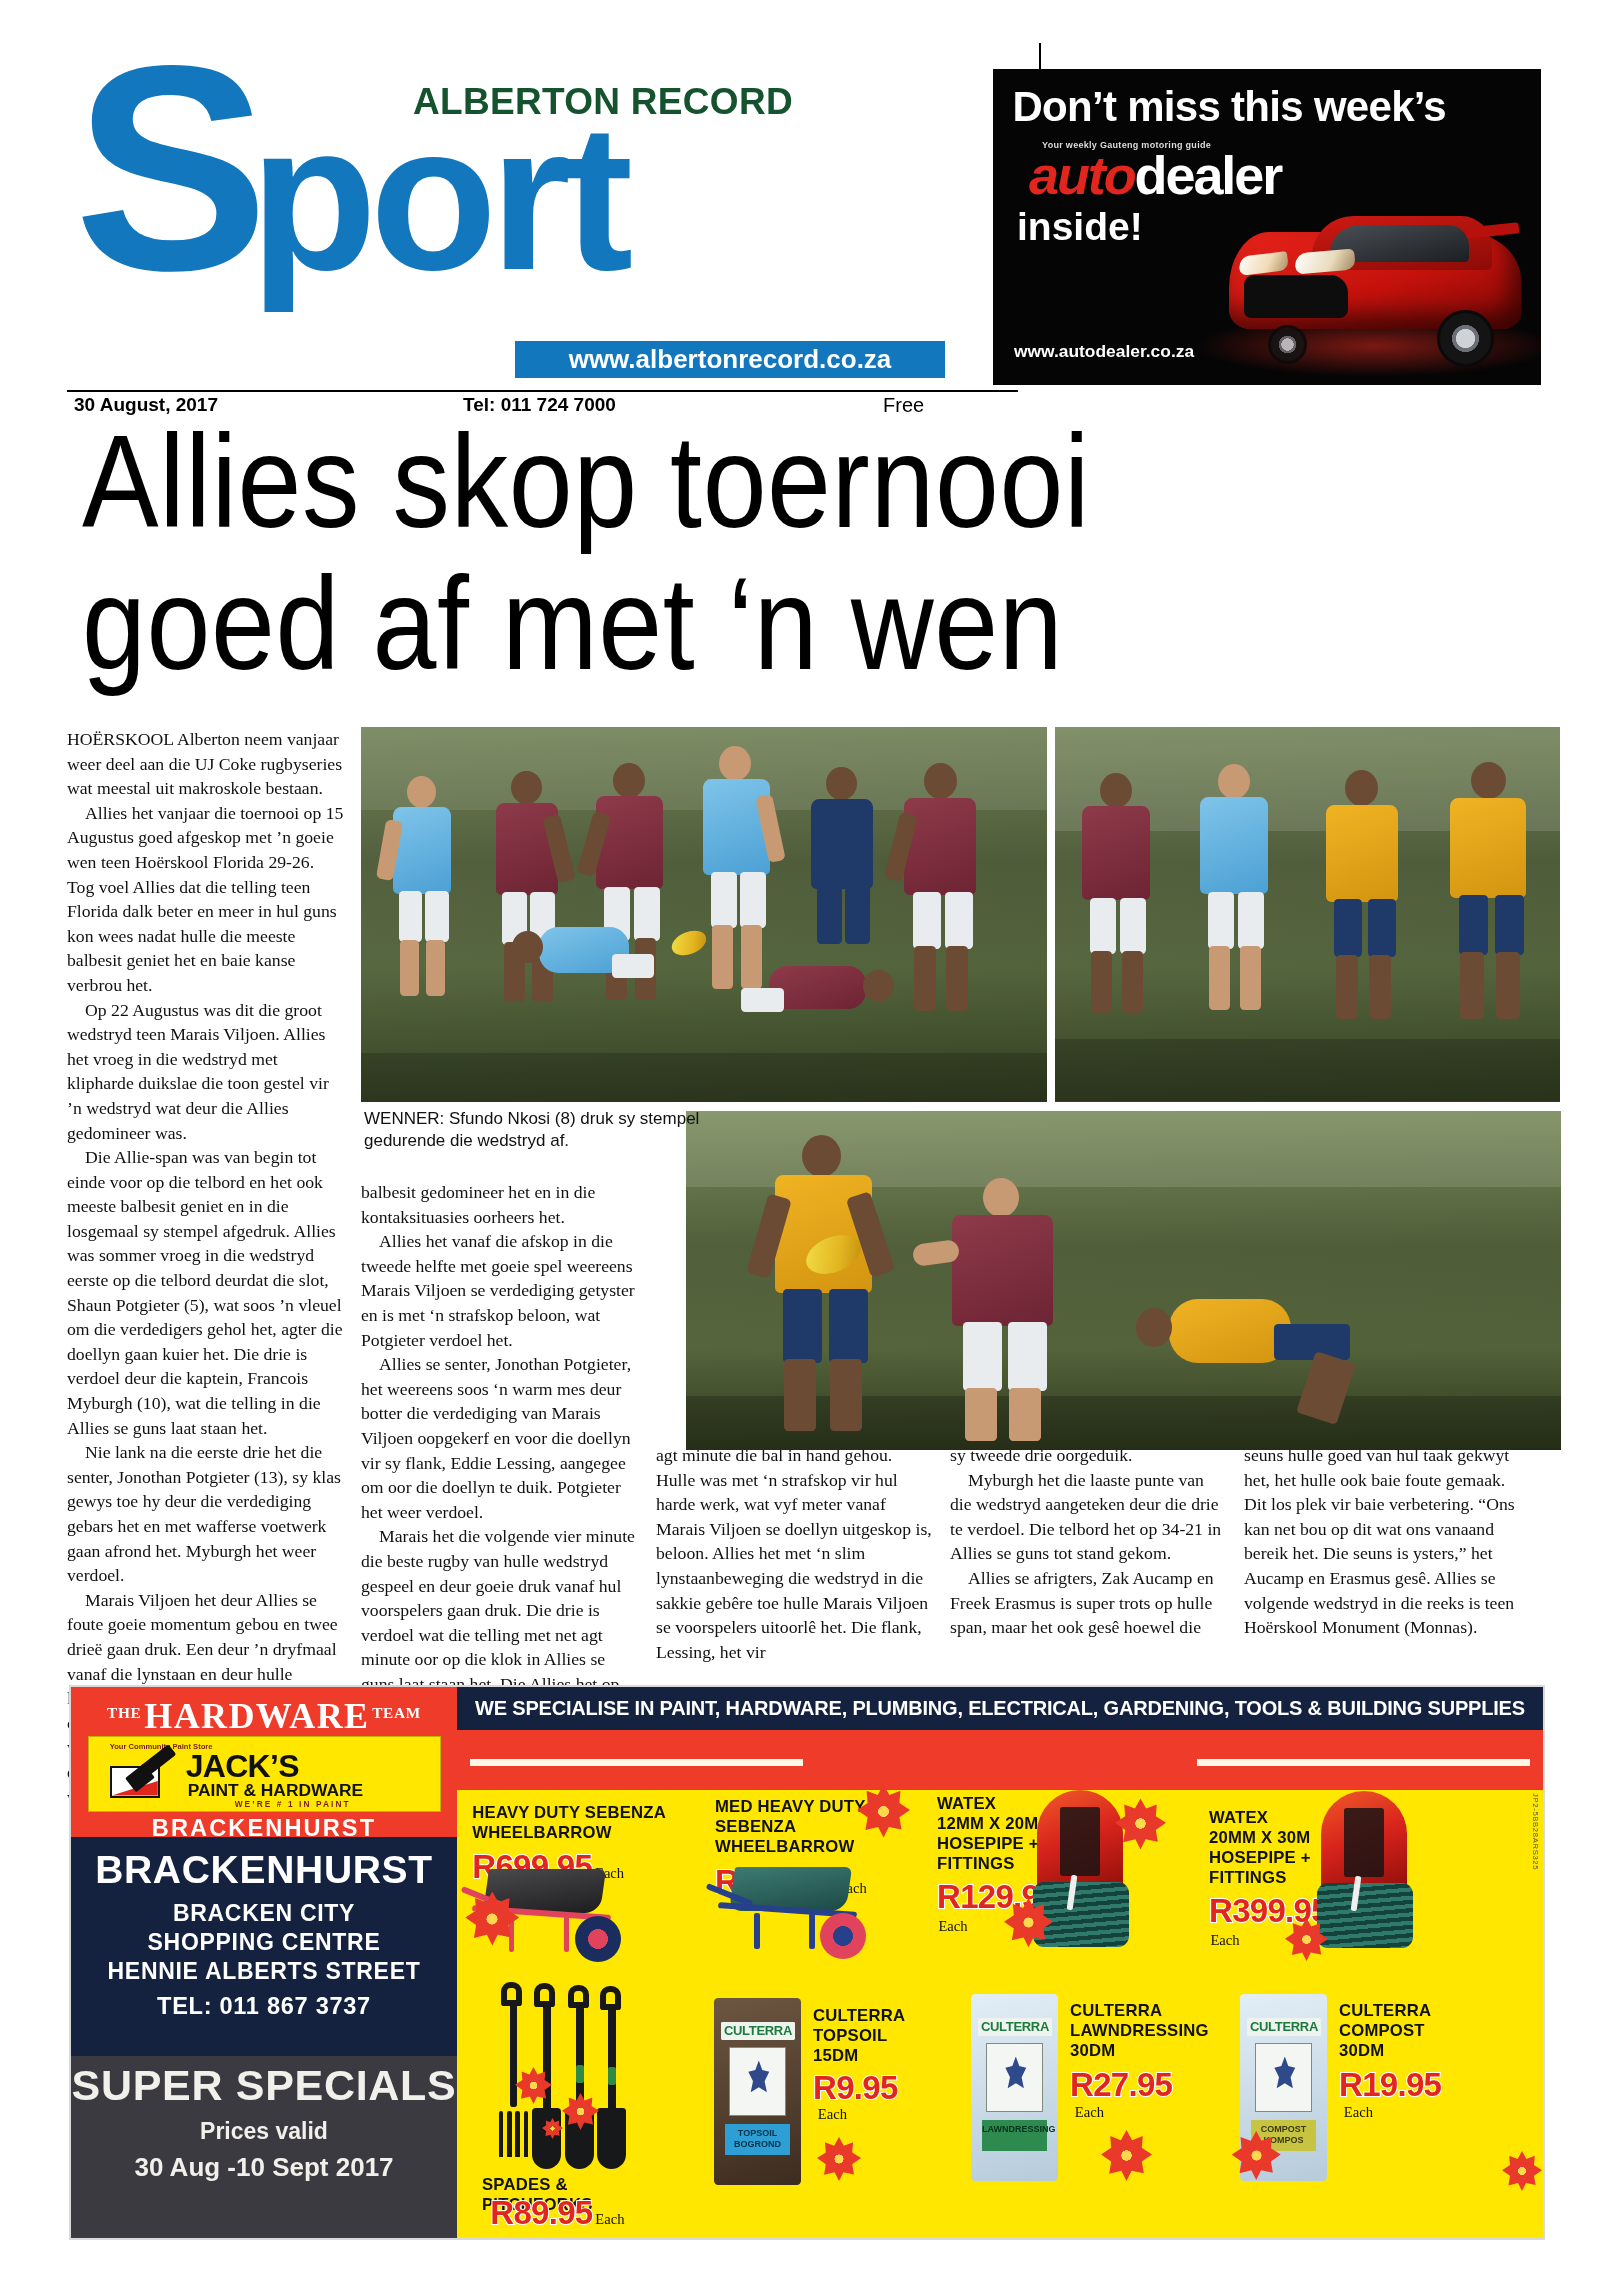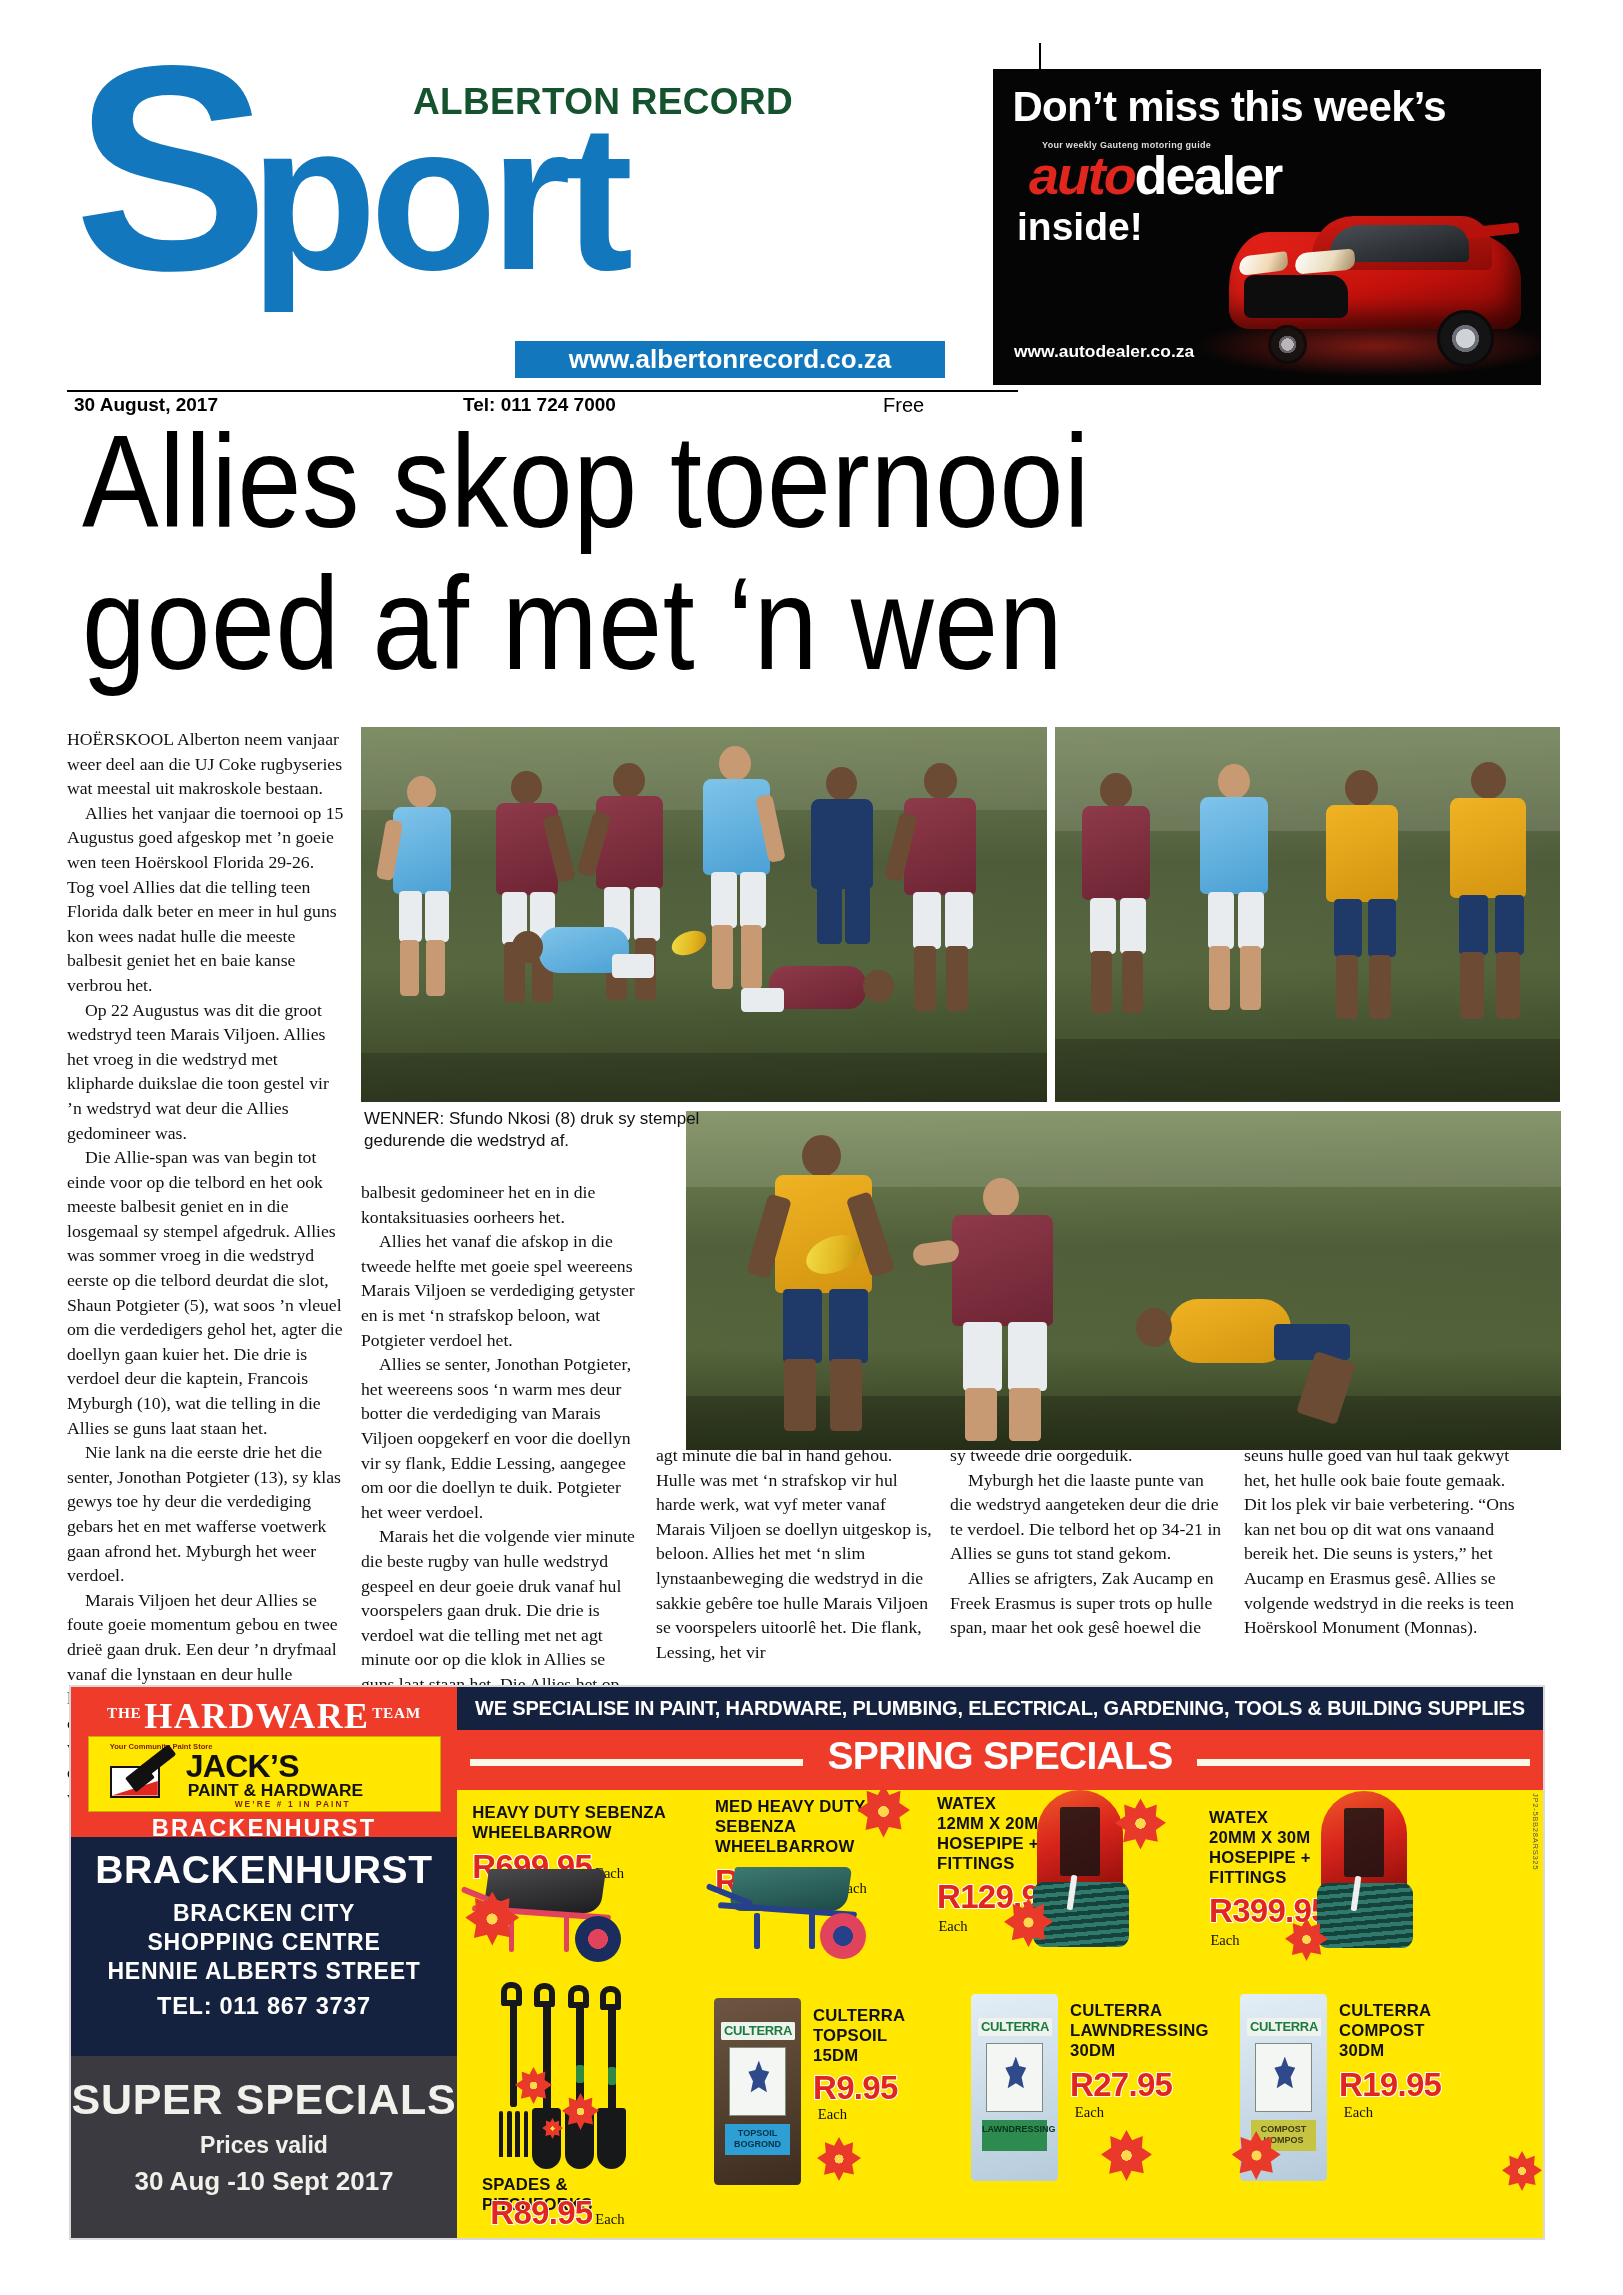--- a/index.html
+++ b/index.html
@@ -261,21 +261,21 @@
     font-family:"Liberation Sans",sans-serif; font-weight:700;
   }
   .hw-navy .t1 { font-size:39px; letter-spacing:0.7px; margin-top:11px; }
   .hw-navy .t2 { font-size:23px; letter-spacing:0.7px; margin-top:7px; line-height:29px;}
   .hw-navy .t3 { font-size:23.6px; letter-spacing:0.7px; margin-top:7px; }
   .hw-grey {
     position:absolute; left:0; top:369px; width:100%; height:182px;
     background:#3b3a40; text-align:center; color:#f2f0ea;
     font-family:"Liberation Sans",sans-serif; font-weight:700;
   }
-  .hw-grey .s1 { font-size:43px; margin-top:19px; letter-spacing:0.7px; }
+  .hw-grey .s1 { font-size:43px; margin-top:5px; letter-spacing:0.7px; }
   .hw-grey .s2 { font-size:23px; margin-top:8.3px; }
   .hw-grey .s3 { font-size:26px; margin-top:7px; }
 
   .hw-right { position:absolute; left:386px; top:0; width:1086px; height:551px; }
   .hw-spec-bar {
     position:absolute; left:0; top:0; width:100%; height:43px; background:#14223f;
     color:#fff; text-align:center;
     font-family:"Liberation Sans",sans-serif; font-weight:700;
     font-size:20px; line-height:43px; letter-spacing:-0.2px;
   }
@@ -669,21 +669,20 @@
         <div class="s3">30 Aug -10 Sept 2017</div>
       </div>
     </div>
 
     <div class="hw-right">
       <div class="hw-spec-bar">WE SPECIALISE IN PAINT, HARDWARE, PLUMBING, ELECTRICAL, GARDENING, TOOLS &amp; BUILDING SUPPLIES</div>
 
       <div class="hw-spring">
         <div class="rule rl"></div>
         <div class="rule rr"></div>
-        <div class="txt">SPRING SPECIALS</div>
       </div>
 
       <div class="hw-grid">
 
         <div class="prod" style="left:15.3px;top:12.5px;width:229px;">
           <div class="pname">HEAVY DUTY SEBENZA WHEELBARROW</div>
           <div style="margin-top:5.6px;">
             <span class="pprice">R699.95</span><span class="peach">Each</span>
           </div>
           <div class="wb" style="left:-5.6px;top:64px;">

